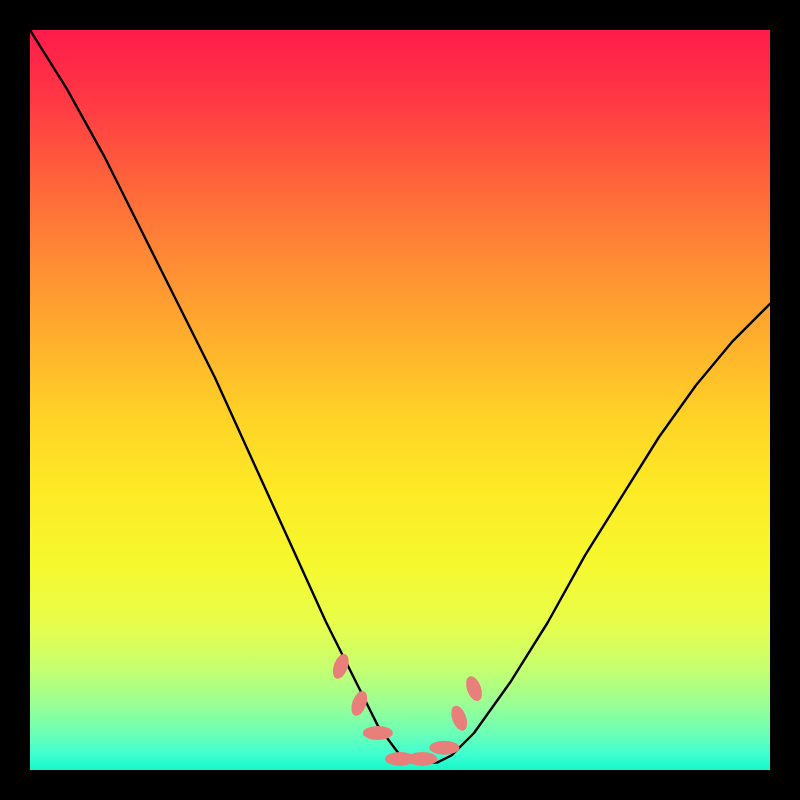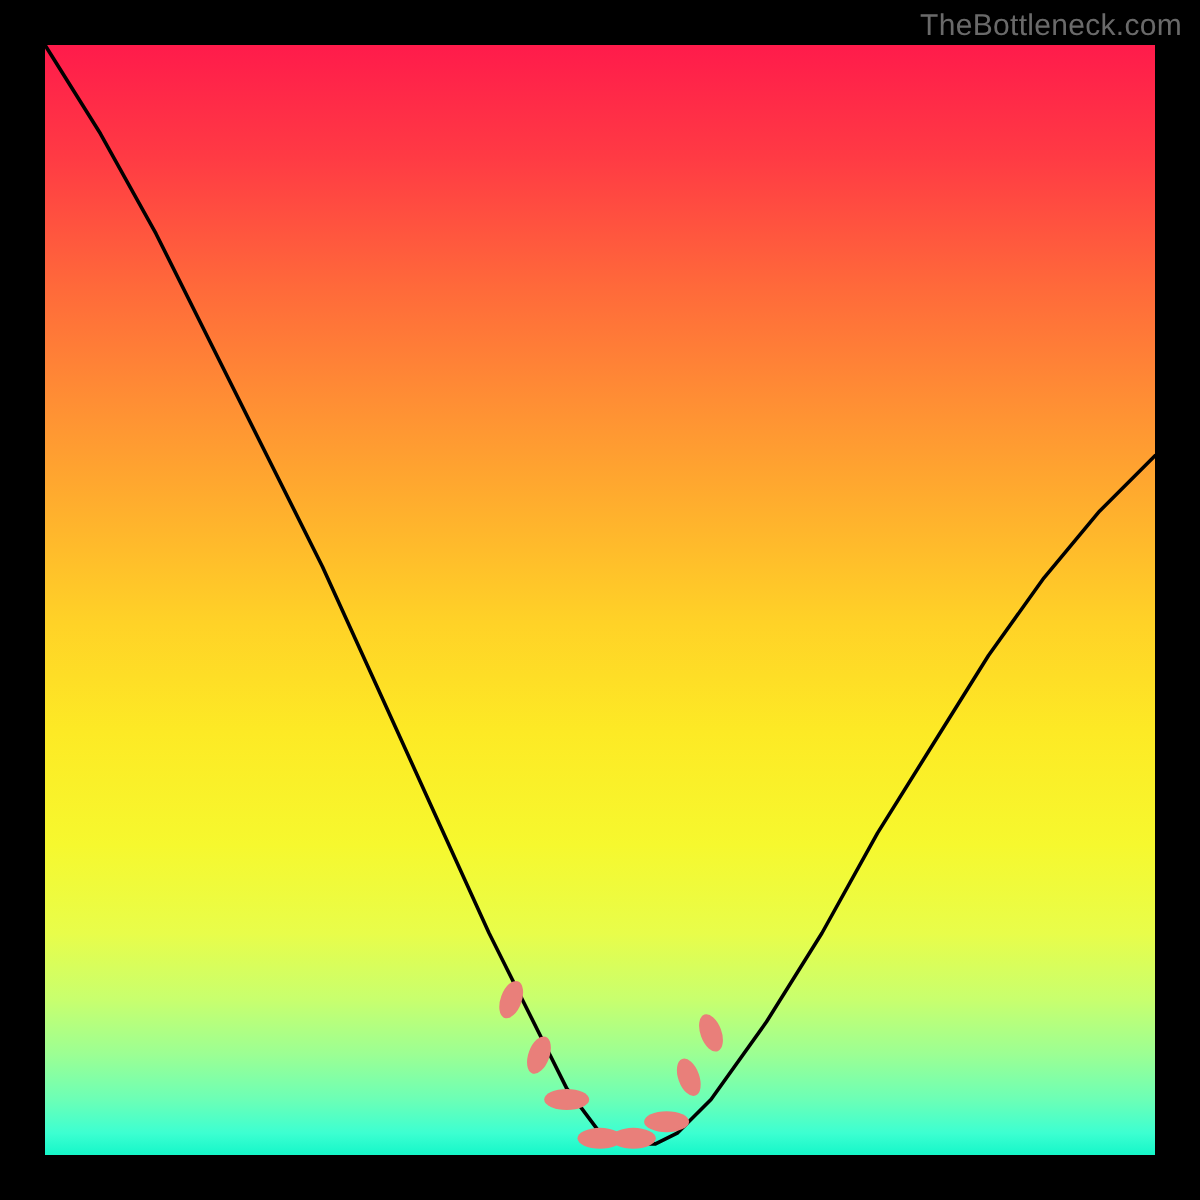--- a/index.html
+++ b/index.html
@@ -55,21 +55,20 @@
     font-weight: 500;
     letter-spacing: 0.2px;
     user-select: none;
   }
 </style>
 </head>
 <body>
 
 <div class="frame">
 
-  <div class="watermark">TheBottleneck.com</div>
 
   <div class="plot-area">
     <svg viewBox="0 0 740 740" preserveAspectRatio="none">
       <path id="curve-path" fill="none" stroke="#000" stroke-width="2.4" stroke-linecap="round" stroke-linejoin="round" d="M0.0 0.0 L37.0 59.2 L74.0 125.8 L111.0 199.8 L148.0 273.8 L185.0 347.8 L222.0 429.2 L259.0 510.6 L296.0 592.0 L333.0 666.0 L347.8 695.6 L370.0 725.2 L392.2 732.6 L407.0 732.6 L421.8 725.2 L444.0 703.0 L481.0 651.2 L518.0 592.0 L555.0 525.4 L592.0 466.2 L629.0 407.0 L666.0 355.2 L703.0 310.8 L740.0 273.8"></path>
       <g id="markers-group">
           <ellipse cx="310.8" cy="636.4" rx="7" ry="13" fill="#e97f7a" transform="rotate(20 310.8 636.4)"></ellipse>
           <ellipse cx="329.3" cy="673.4" rx="7" ry="13" fill="#e97f7a" transform="rotate(20 329.3 673.4)"></ellipse>
           <ellipse cx="347.8" cy="703.0" rx="15" ry="7" fill="#e97f7a"></ellipse>
           <ellipse cx="370.0" cy="728.9" rx="15" ry="7" fill="#e97f7a"></ellipse>
           <ellipse cx="392.2" cy="728.9" rx="15" ry="7" fill="#e97f7a"></ellipse>

